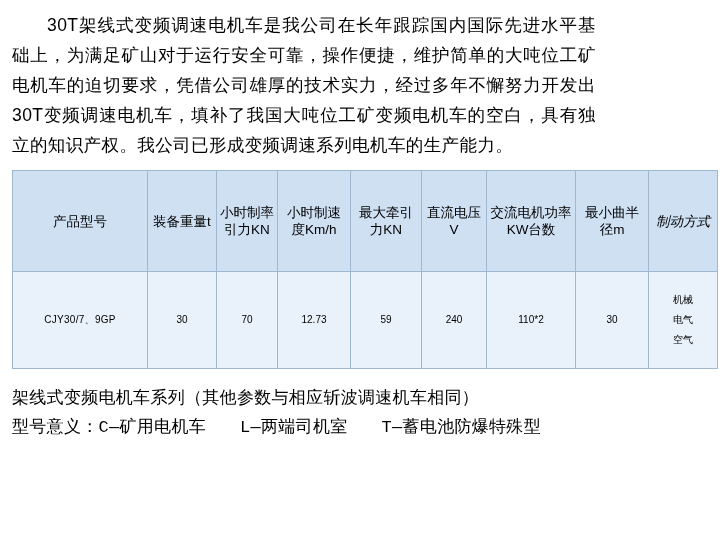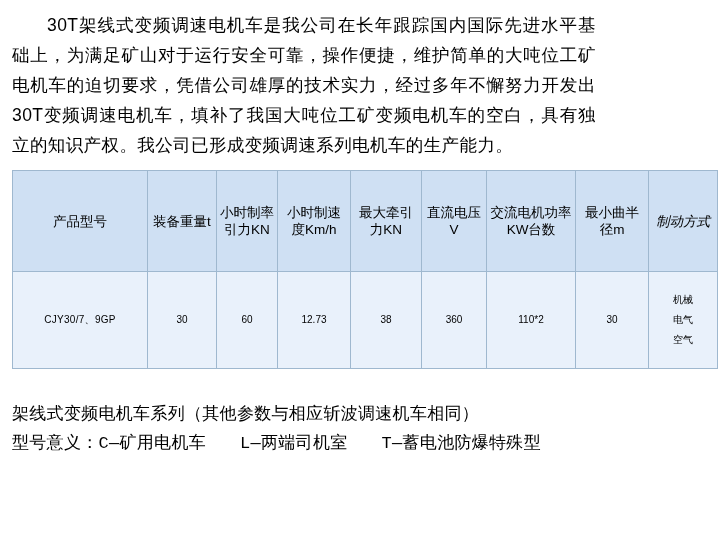--- a/index.html
+++ b/index.html
@@ -76,21 +76,21 @@
   .model-cell {
     font-size: 14px;
     letter-spacing: 0.3px;
     margin-left: 32px;
   }
   .brake-cell {
     white-space: pre-line;
     line-height: 23px;
   }
   .footer {
-    margin-top: 30px;
+    margin-top: 14px;
     font-size: 17px;
     line-height: 30px;
     color: #000;
   }
   .footer .line1 { letter-spacing: 0.3px; }
   .footer .line2 { letter-spacing: 0.3px; font-family: Liberation Mono, monospace; }
   .footer .line3 {
     letter-spacing: 0.3px;
     padding-left: 110px;
   }
@@ -132,24 +132,24 @@
           </th>
         <th class="col-brake">
             <span class="hdr-stack">制动方式</span>
           </th>
       </tr>
     </thead>
     <tbody>
       <tr>
         <td class="model-cell">CJY30/7、9GP</td>
         <td>30</td>
-        <td>60</td>
+        <td>70</td>
         <td>12.73</td>
-        <td>38</td>
-        <td>360</td>
+        <td>59</td>
+        <td>240</td>
         <td>110*2</td>
         <td>30</td>
         <td class="brake-cell">机械
 电气
 空气</td>
       </tr>
     </tbody>
   </table>
 
   <div class="footer">

